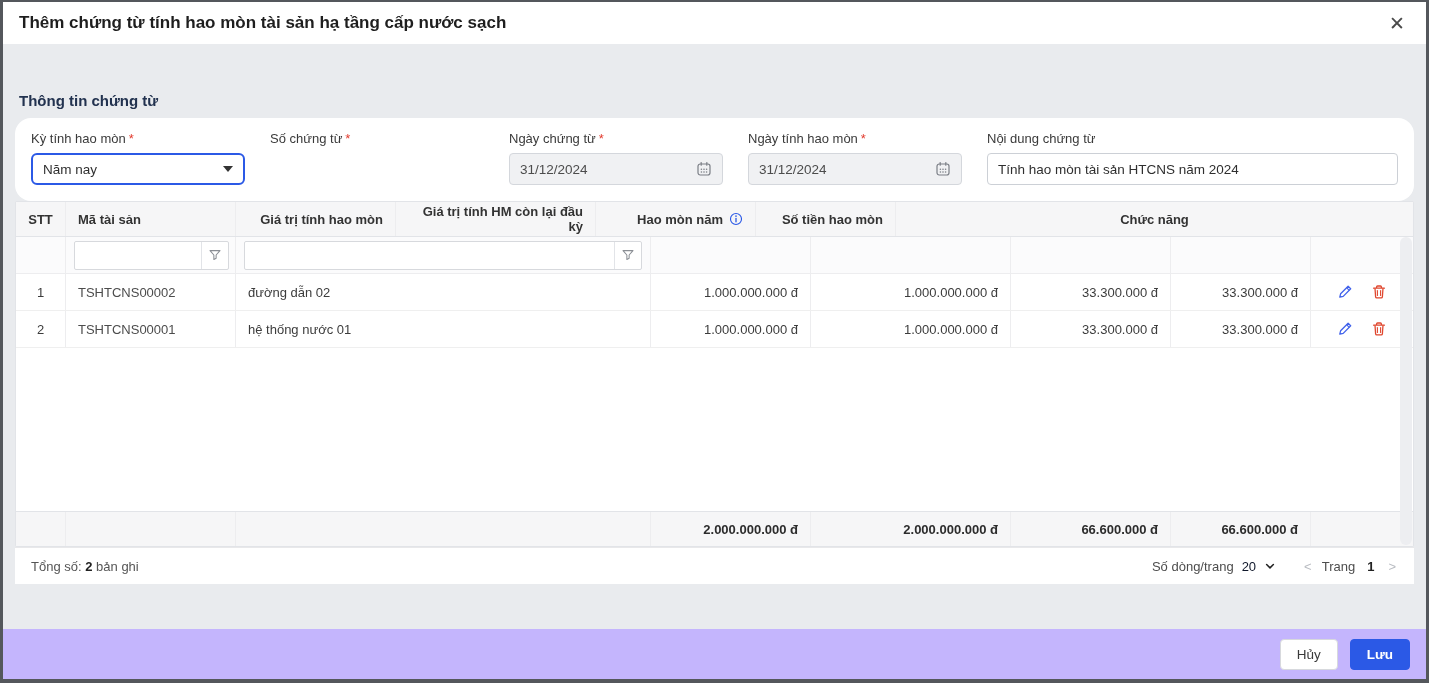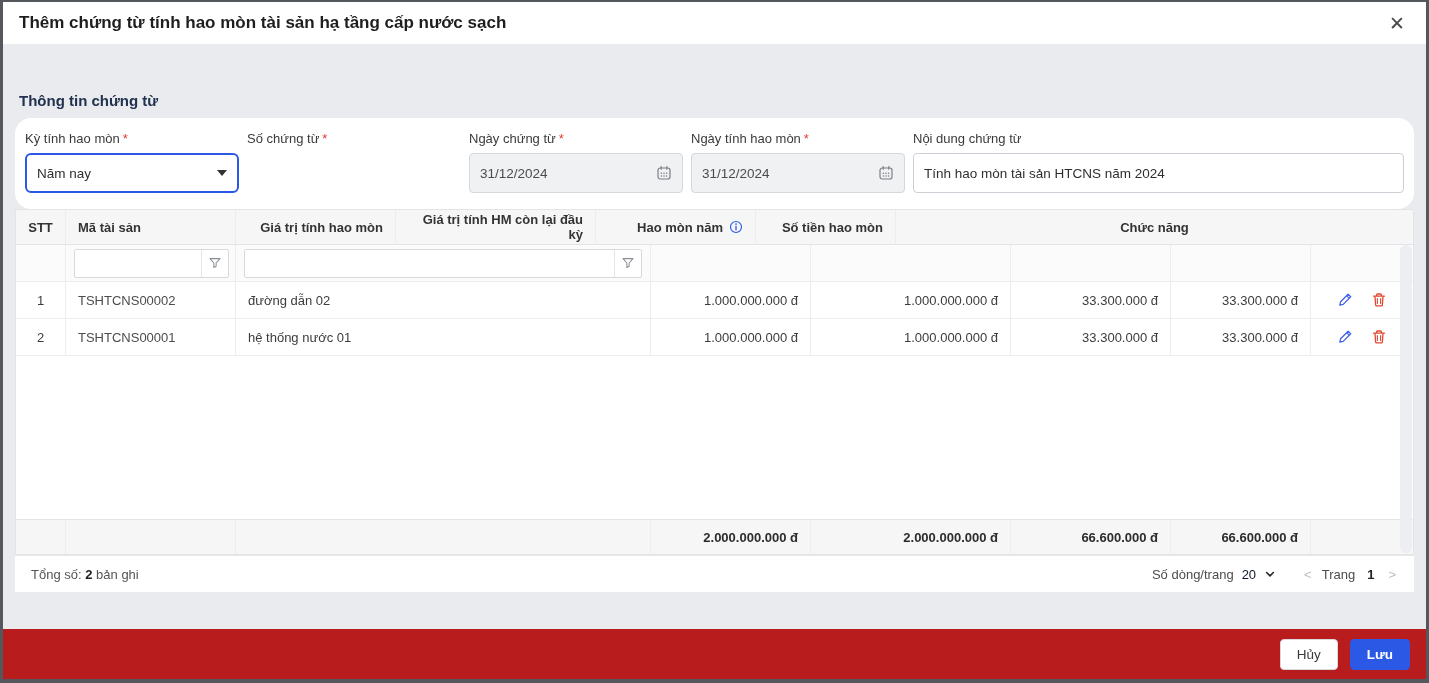--- a/index.html
+++ b/index.html
@@ -8,26 +8,26 @@
          background:#e9ebee;display:flex;flex-direction:column;overflow:hidden;}
   
   .titlebar{height:42px;background:#fff;display:flex;align-items:center;justify-content:space-between;padding:0 16px;flex:0 0 auto;}
   .titlebar .title{font-size:17px;font-weight:bold;color:#1e1e1e;}
   .close-btn{width:26px;height:26px;display:flex;align-items:center;justify-content:center;cursor:pointer;color:#4a4a4a;font-size:19px;}
   
   .body{flex:1 1 auto;padding:0 12px;display:flex;flex-direction:column;min-height:0;margin-top:35px;}
   .sec-title{font-size:15px;font-weight:bold;color:#22324f;padding:13px 4px 9px;}
   .sec2-row{display:flex;align-items:center;justify-content:space-between;margin:11px 2px 9px;}
   
-  .card{background:#fff;border-radius:16px;padding:13px 10px 16px;display:flex;gap:8px;}
+  .card{background:#fff;border-radius:16px;padding:13px 16px 16px;display:flex;gap:25px;}
   .field{display:flex;flex-direction:column;width:214px;flex:0 0 auto;}
   .field.grow{flex:1 1 auto;width:auto;}
   .field .lbl{font-size:13px;color:#3a3a3a;margin-bottom:7px;}
   .req{color:#e23b2e;margin-left:3px;}
-  .ctrl{box-sizing:border-box;height:40px;border:1px solid #ccd0d6;border-radius:4px;background:#fff;display:flex;align-items:center;
+  .ctrl{box-sizing:border-box;height:32px;border:1px solid #ccd0d6;border-radius:4px;background:#fff;display:flex;align-items:center;
         padding:0 10px;font-size:13.5px;color:#2f2f2f;}
   .ctrl input{border:none;outline:none;flex:1;font:inherit;color:inherit;background:transparent;min-width:0;padding:0;}
   .ctrl.select{border:2px solid #2b59e6;border-radius:6px;justify-content:space-between;}
   .ctrl.disabled{background:#f0f1f3;border-color:#d4d7dc;color:#4c4c4c;justify-content:space-between;}
   .caret{width:0;height:0;border-left:5px solid transparent;border-right:5px solid transparent;border-top:6px solid #333;margin-left:8px;}
   
   .btn-outline-blue{display:flex;align-items:center;gap:7px;background:#fff;border:1px solid #3a63e8;color:#2f56e0;font-size:13.5px;
         font-weight:bold;border-radius:4px;height:30px;padding:0 12px;cursor:pointer;}
   
   .tablecard{position:relative;background:#fff;border:1px solid #e2e4e8;border-radius:2px;height:344px;display:flex;flex-direction:column;
@@ -56,21 +56,21 @@
   .scrolltrack{position:absolute;top:35px;bottom:1px;right:1px;width:12px;background:#edeef1;border-radius:6px;}
   
   .listfooter{background:#fff;height:36px;display:flex;align-items:center;justify-content:space-between;padding:0 16px;
         border-top:1px solid #e8e8ea;font-size:13px;color:#555;flex:0 0 auto;}
   .lf-left b{color:#222;}
   .lf-right{display:flex;align-items:center;gap:8px;color:#4d4d4d;}
   .pagesel{display:flex;align-items:center;gap:8px;cursor:pointer;color:#0f172a;margin-right:18px;}
   .pgarrow{color:#b9bcc2;font-size:13px;padding:0 2px;cursor:pointer;}
   .pgnum{color:#222;font-weight:bold;padding:0 4px;}
   
-  .actionbar{background:#b91c1c;height:50px;flex:0 0 auto;display:flex;align-items:center;justify-content:flex-end;gap:12px;padding:0 16px;margin-top:32px;}
+  .actionbar{background:#c4b5fd;height:50px;flex:0 0 auto;display:flex;align-items:center;justify-content:flex-end;gap:12px;padding:0 16px;margin-top:32px;}
   .btn{box-sizing:border-box;height:31px;border-radius:4px;font-size:13.5px;display:flex;align-items:center;justify-content:center;
         padding:0 16px;cursor:pointer;}
   .btn-cancel{background:#fff;border:1px solid #d7d9dd;color:#3a3a3a;}
   .btn-save{background:#2b59e6;border:1px solid #2b59e6;color:#fff;font-weight:bold;}
   svg{display:block;}
 </style>
 </head>
 <body>
 
 <div class="frame">

